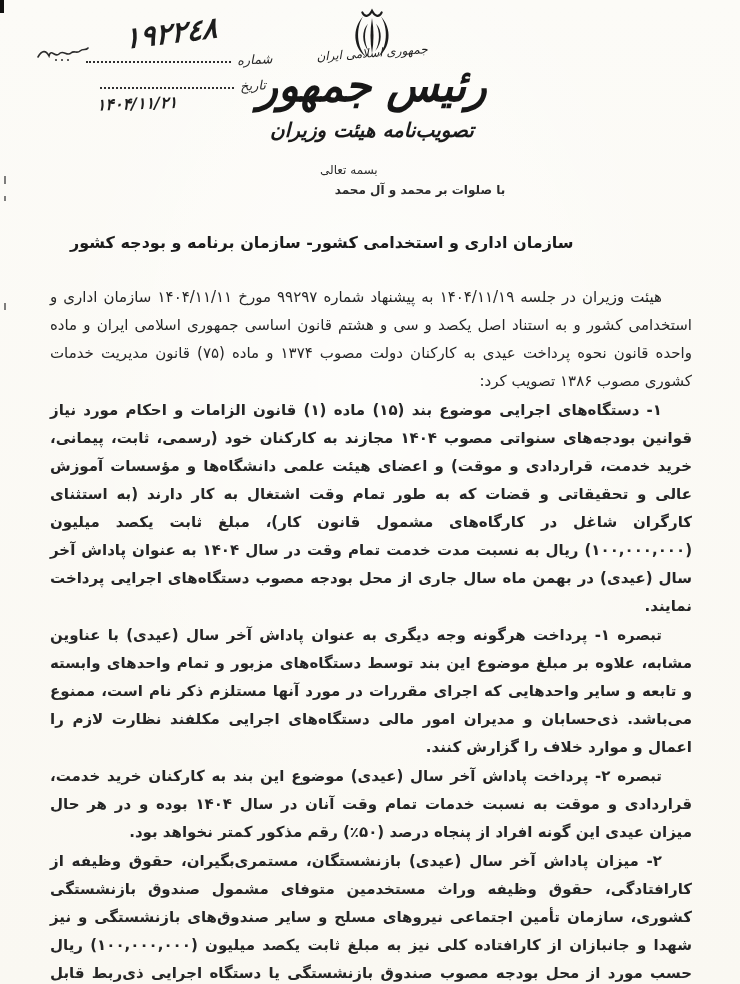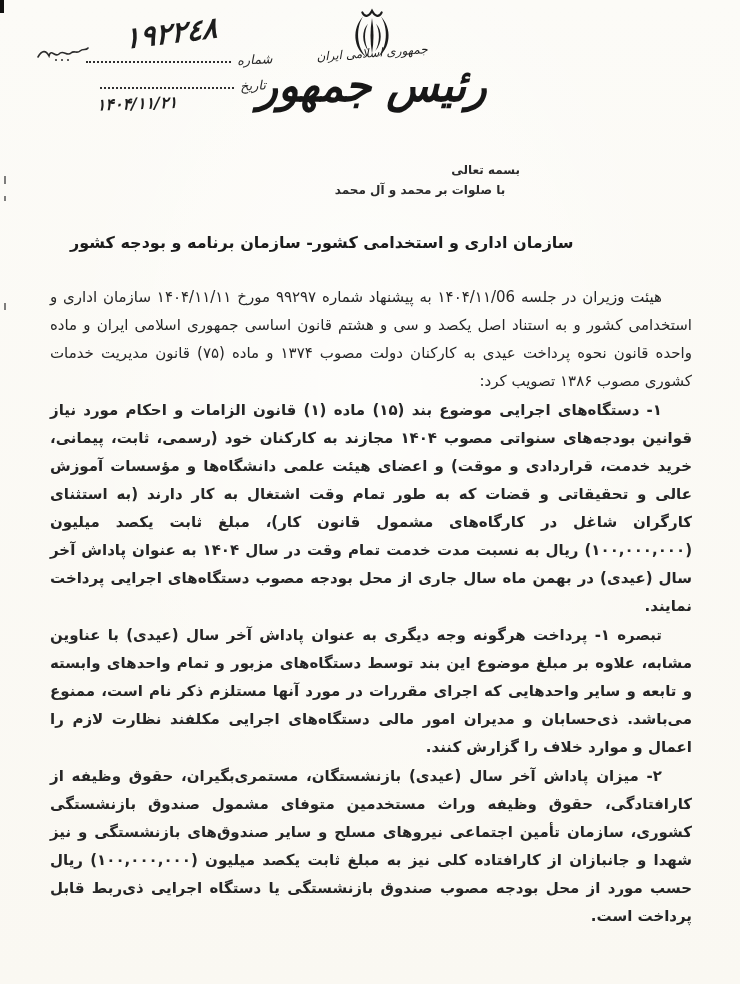--- a/index.html
+++ b/index.html
@@ -49,21 +49,21 @@
     text-align:center;color:#171717;transform:scaleY(1.05);
     white-space:nowrap;
   }
   .doc-type{
     position:absolute;top:118px;left:232px;width:280px;
     font-size:20px;font-weight:bold;font-style:italic;
     text-align:center;color:#1b1b1b;white-space:nowrap;
   }
   .besmeleh{
     position:absolute;top:163px;left:320px;width:200px;
-    font-size:12px;font-weight:bold;text-align:right;color:#2c2c2c;
+    font-size:12px;font-weight:normal;text-align:left;color:#2c2c2c;
   }
   .salawat{
     position:absolute;top:183px;left:280px;width:280px;
     font-size:12px;font-weight:bold;text-align:center;color:#2c2c2c;
   }
   .addressee{
     position:absolute;top:233px;left:70px;width:600px;
     font-size:16px;font-weight:bold;text-align:left;color:#1c1c1c;
   }
   
@@ -115,26 +115,28 @@
         <path d="M43,13 C57,27 56,53 38,64 C52,52 52,26 43,13 Z"></path>
         <path d="M27,22 C19,30 19,46 28,56 C22,46 22,31 27,22 Z"></path>
         <path d="M37,22 C45,30 45,46 36,56 C42,46 42,31 37,22 Z"></path>
         <path d="M32,15 C29.5,30 29.5,44 32,59 C34.5,44 34.5,30 32,15 Z"></path>
       </g>
       <path d="M20,8 c3,6 8,6 12,-2 c4,8 9,8 12,2" fill="none" stroke="#1c1c1c" stroke-width="2.6" stroke-linecap="round"></path>
     </svg>
   </div>
   <div class="republic">جمهوری اسلامی ایران</div>
   <div class="president">رئیس جمهور</div>
+  <div class="doc-type">تصویب‌نامه هیئت وزیران</div>
 
   <div class="besmeleh">بسمه تعالی</div>
   <div class="salawat">با صلوات بر محمد و آل محمد</div>
 
   <div class="addressee">سازمان اداری و استخدامی کشور- سازمان برنامه و بودجه کشور</div>
 
   <div class="body-text">
-    <p>هیئت وزیران در جلسه ۱۴۰۴/۱۱/06 به پیشنهاد شماره ۹۹۲۹۷ مورخ ۱۴۰۴/۱۱/۱۱ سازمان اداری و استخدامی کشور و به استناد اصل یکصد و سی و هشتم قانون اساسی جمهوری اسلامی ایران و ماده واحده قانون نحوه پرداخت عیدی به کارکنان دولت مصوب ۱۳۷۴ و ماده (۷۵) قانون مدیریت خدمات کشوری مصوب ۱۳۸۶ تصویب کرد:</p>
+    <p>هیئت وزیران در جلسه ۱۴۰۴/۱۱/۱۹ به پیشنهاد شماره ۹۹۲۹۷ مورخ ۱۴۰۴/۱۱/۱۱ سازمان اداری و استخدامی کشور و به استناد اصل یکصد و سی و هشتم قانون اساسی جمهوری اسلامی ایران و ماده واحده قانون نحوه پرداخت عیدی به کارکنان دولت مصوب ۱۳۷۴ و ماده (۷۵) قانون مدیریت خدمات کشوری مصوب ۱۳۸۶ تصویب کرد:</p>
     <p class="cont">۱- دستگاه‌های اجرایی موضوع بند (۱۵) ماده (۱) قانون الزامات و احکام مورد نیاز قوانین بودجه‌های سنواتی مصوب ۱۴۰۴ مجازند به کارکنان خود (رسمی، ثابت، پیمانی، خرید خدمت، قراردادی و موقت) و اعضای هیئت علمی دانشگاه‌ها و مؤسسات آموزش عالی و تحقیقاتی و قضات که به طور تمام وقت اشتغال به کار دارند (به استثنای کارگران شاغل در کارگاه‌های مشمول قانون کار)، مبلغ ثابت یکصد میلیون (۱۰۰,۰۰۰,۰۰۰) ریال به نسبت مدت خدمت تمام وقت در سال ۱۴۰۴ به عنوان پاداش آخر سال (عیدی) در بهمن ماه سال جاری از محل بودجه مصوب دستگاه‌های اجرایی پرداخت نمایند.</p>
     <p class="cont">تبصره ۱- پرداخت هرگونه وجه دیگری به عنوان پاداش آخر سال (عیدی) با عناوین مشابه، علاوه بر مبلغ موضوع این بند توسط دستگاه‌های مزبور و تمام واحدهای وابسته و تابعه و سایر واحدهایی که اجرای مقررات در مورد آنها مستلزم ذکر نام است، ممنوع می‌باشد. ذی‌حسابان و مدیران امور مالی دستگاه‌های اجرایی مکلفند نظارت لازم را اعمال و موارد خلاف را گزارش کنند.</p>
+    <p class="cont">تبصره ۲- پرداخت پاداش آخر سال (عیدی) موضوع این بند به کارکنان خرید خدمت، قراردادی و موقت به نسبت خدمات تمام وقت آنان در سال ۱۴۰۴ بوده و در هر حال میزان عیدی این گونه افراد از پنجاه درصد (۵۰٪) رقم مذکور کمتر نخواهد بود.</p>
     <p class="cont">۲- میزان پاداش آخر سال (عیدی) بازنشستگان، مستمری‌بگیران، حقوق وظیفه از کارافتادگی، حقوق وظیفه وراث مستخدمین متوفای مشمول صندوق بازنشستگی کشوری، سازمان تأمین اجتماعی نیروهای مسلح و سایر صندوق‌های بازنشستگی و نیز شهدا و جانبازان از کارافتاده کلی نیز به مبلغ ثابت یکصد میلیون (۱۰۰,۰۰۰,۰۰۰) ریال حسب مورد از محل بودجه مصوب صندوق بازنشستگی یا دستگاه اجرایی ذی‌ربط قابل پرداخت است.</p>
   </div>
 
 </div>
 
 </body></html>

